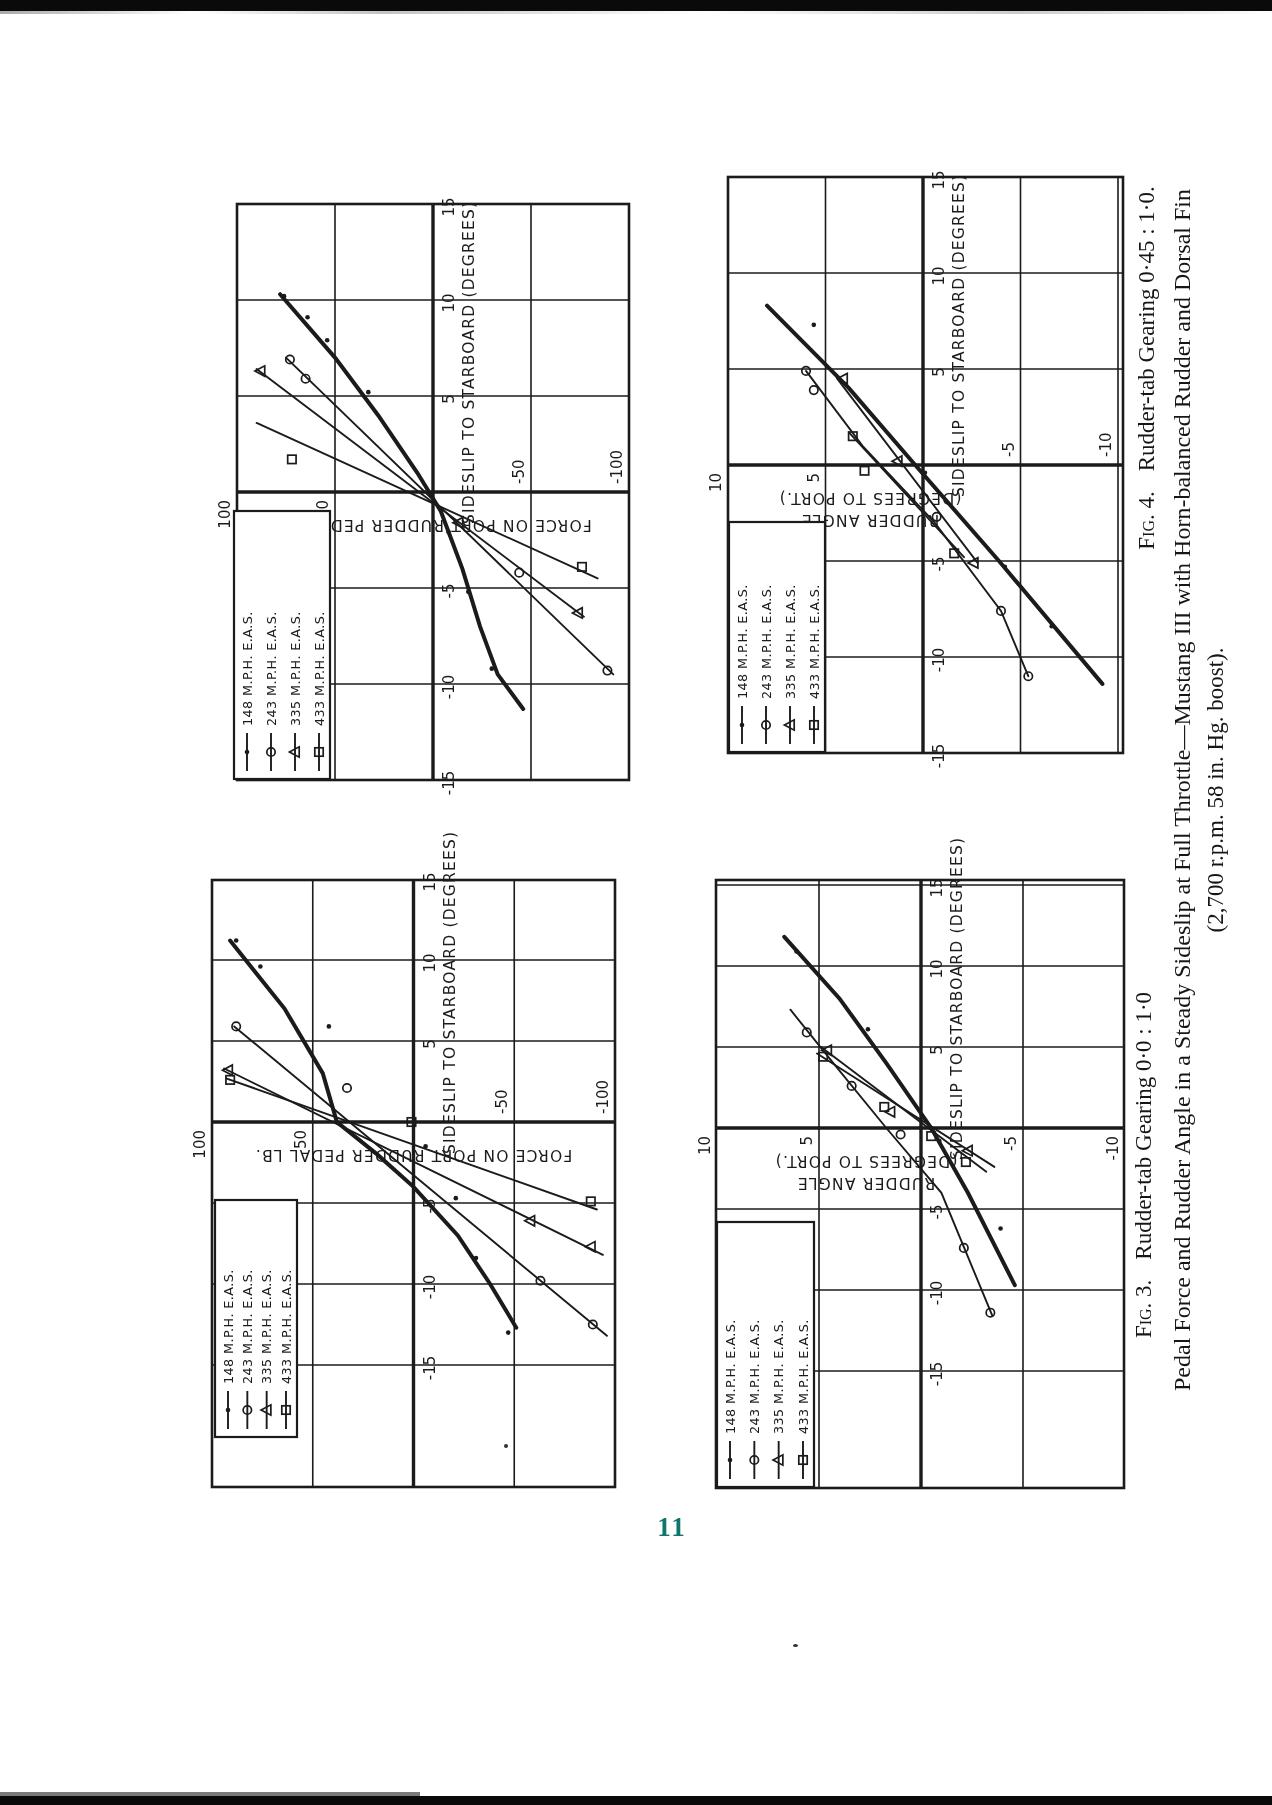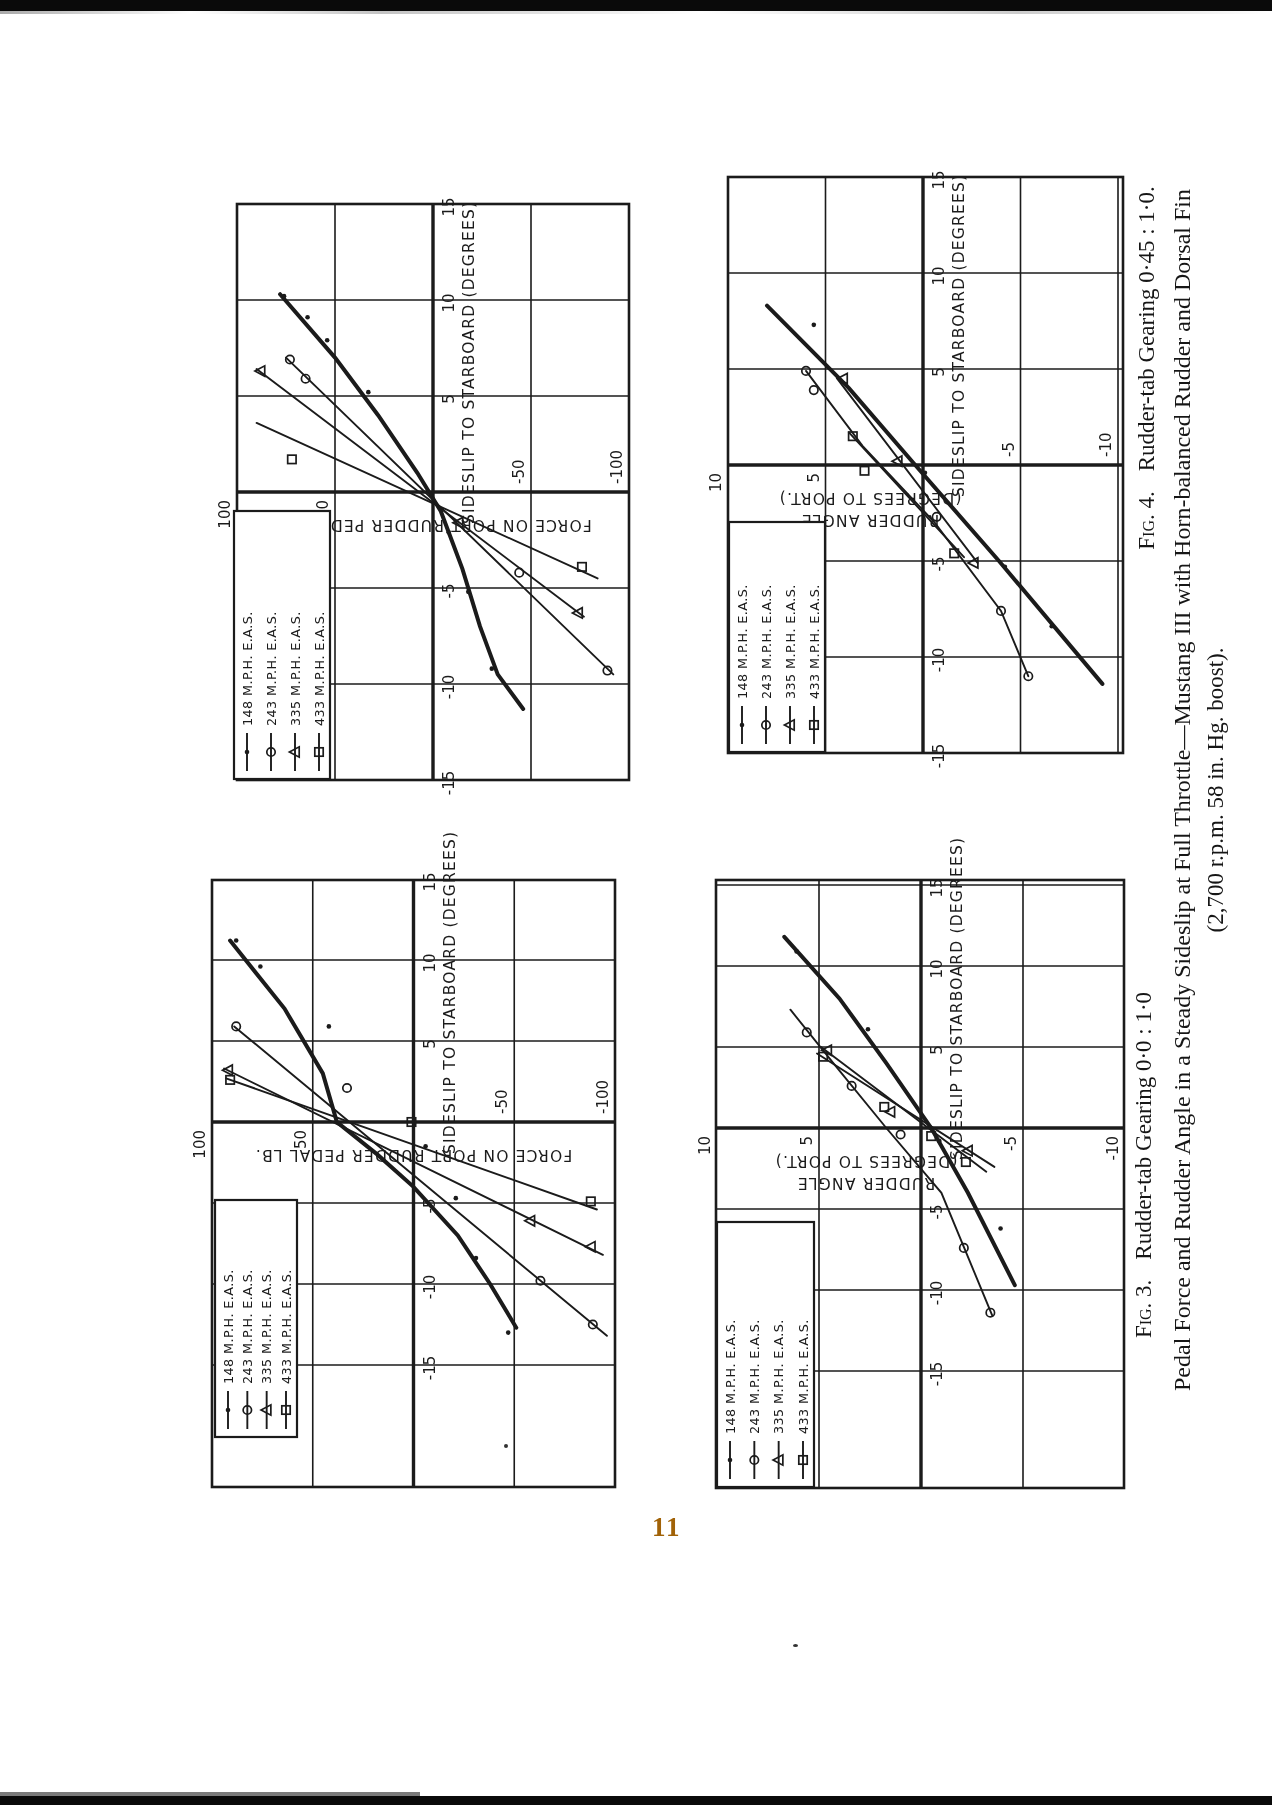--- a/index.html
+++ b/index.html
@@ -4,22 +4,22 @@
 <style>
   html,body{margin:0;padding:0;}
   body{width:1272px;height:1805px;position:relative;background:#ffffff;overflow:hidden;
        font-family:"DejaVu Sans",sans-serif;}
   .scanbar{position:absolute;left:0;width:1272px;background:#0a0a0a;}
   .scanbar.top{top:0;height:11px;}
   .scanbar.top:after{content:"";position:absolute;top:11px;left:0;width:1272px;height:3px;
        background:linear-gradient(90deg,#555 0%,#fff 15%,#888 30%,#fff 55%,#999 80%,#fff 100%);opacity:.5;}
   .scanbar.bottom{top:1796px;height:9px;}
   .scanbar.bottom:before{content:"";position:absolute;top:-4px;left:0;width:420px;height:4px;background:#222;opacity:.6;}
-  .pagenum{position:absolute;left:652px;top:1512px;width:40px;text-align:left;
-       font-family:"Liberation Serif",serif;font-size:27px;font-weight:600;color:#a16207;letter-spacing:2px;}
+  .pagenum{position:absolute;left:652px;top:1512px;width:40px;text-align:center;
+       font-family:"Liberation Serif",serif;font-size:27px;font-weight:600;color:#0f766e;letter-spacing:2px;}
   #rot{position:absolute;left:0;top:0;width:1805px;height:1272px;
        transform-origin:0 0;transform:translateY(1805px) rotate(-90deg);}
   .cap{position:absolute;white-space:nowrap;color:#161616;font-family:"Liberation Serif",serif;
        transform:translateX(-50%);}
   .figcap{font-size:23px;}
   .figcap .fl{font-variant:small-caps;margin-right:20px;}
   .main1{font-size:24px;}
   .main2{font-size:23px;}
   .speck{position:absolute;background:#333;border-radius:50%;}
   svg text{fill:#1b1b1b;}

